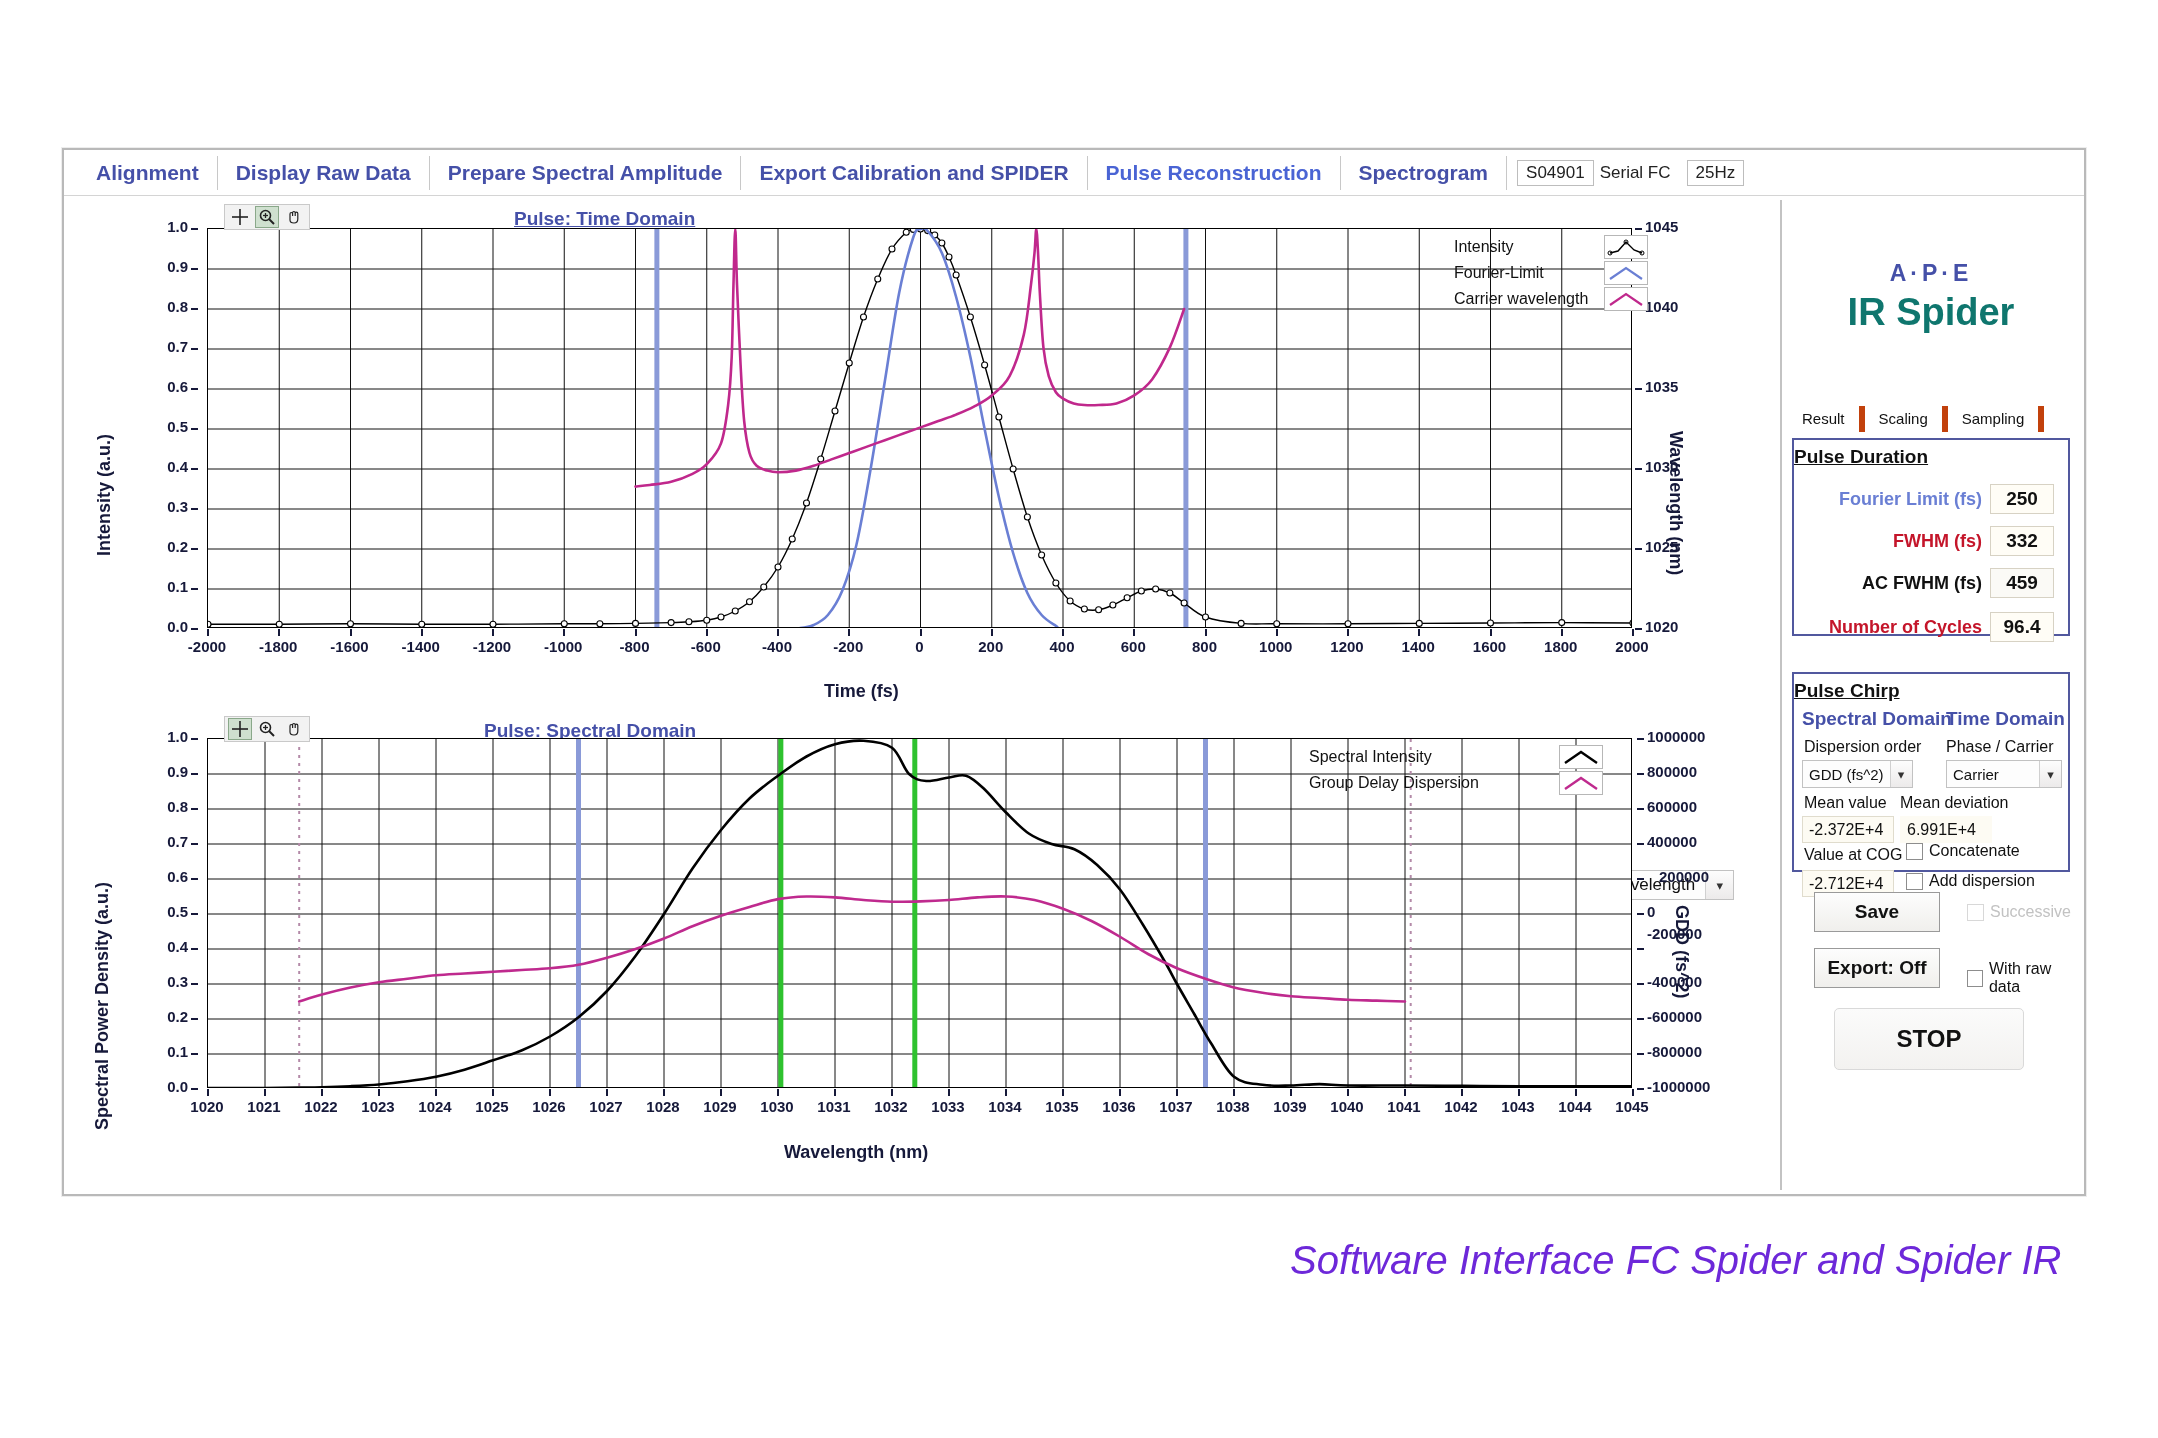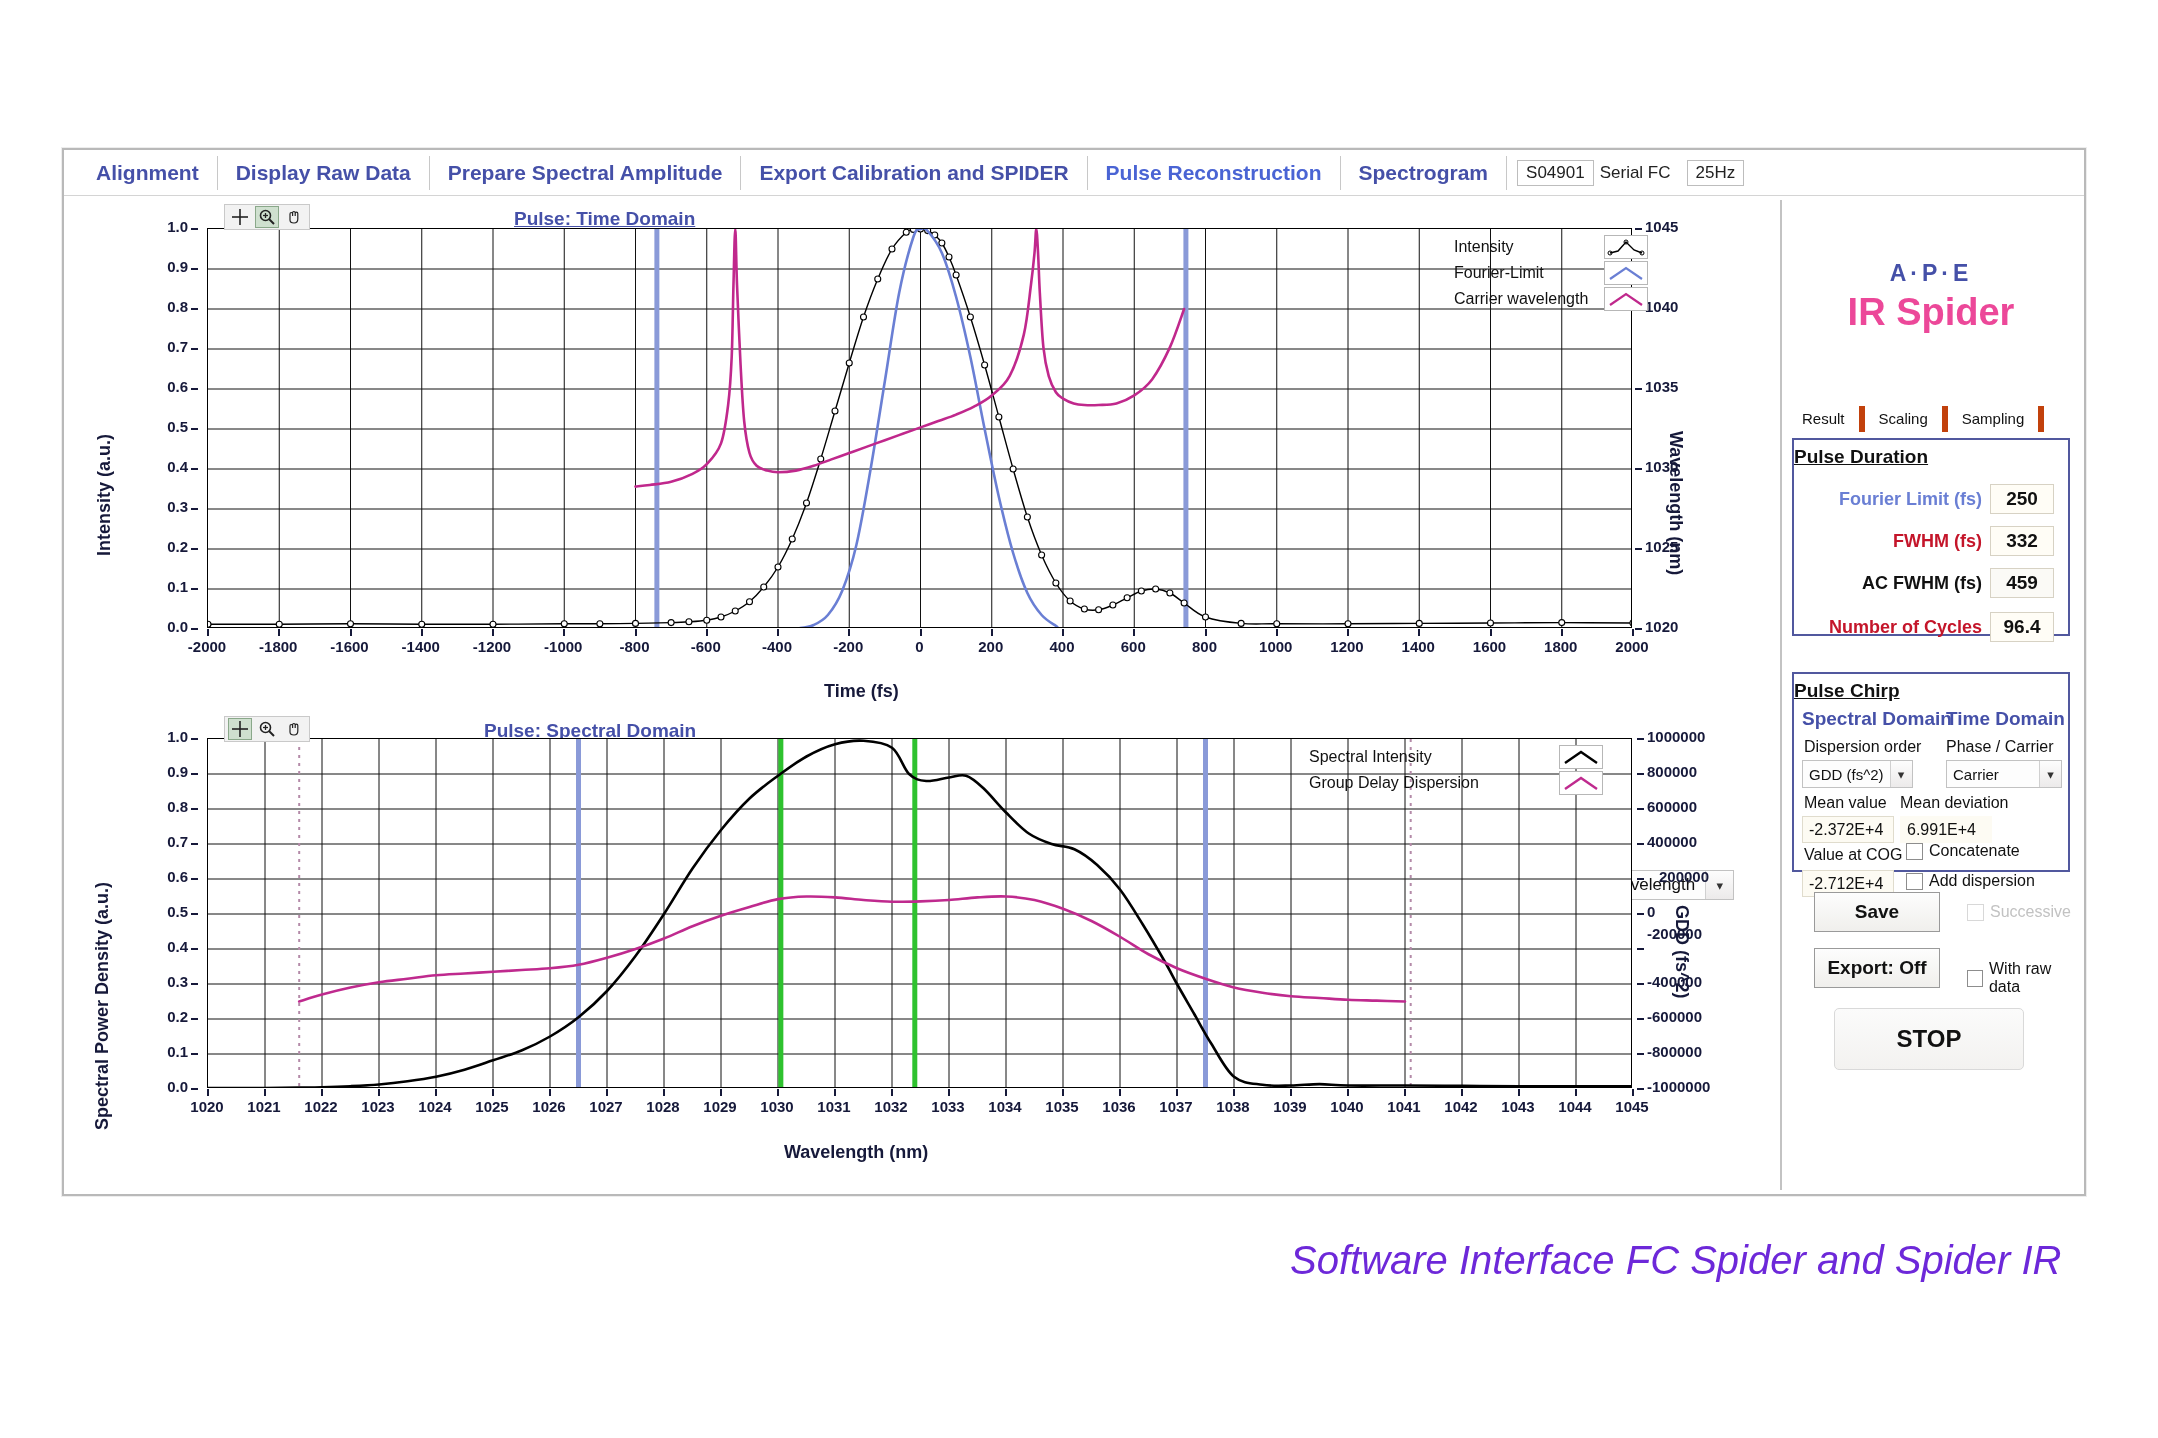--- a/index.html
+++ b/index.html
@@ -98,21 +98,21 @@
 
   
   #right-panel{
     position:absolute; right:4px; top:50px; width:300px; height:990px;
     border-left:2px solid #c3c3c3; background:#fff;
   }
   #brand{
     position:absolute; left:0; top:60px; width:100%; text-align:center;
   }
   #brand .ape{ font-size:23px; letter-spacing:4px; color:#4550a8; font-weight:bold;}
-  #brand .model{ font-size:38px; font-weight:bold; color:#ec4899; margin-top:4px;}
+  #brand .model{ font-size:38px; font-weight:bold; color:#0f766e; margin-top:4px;}
 
   .panel-tabs{
     position:absolute; left:6px; top:206px; display:flex; align-items:flex-end;
   }
   .panel-tabs .ptab{
     font-size:15px; font-weight:normal; color:#111; padding:0 14px;
     border-right:6px solid #c2410c; line-height:26px; cursor:pointer;
   }
   .panel-tabs .ptab.active{ color:#111; }
 

